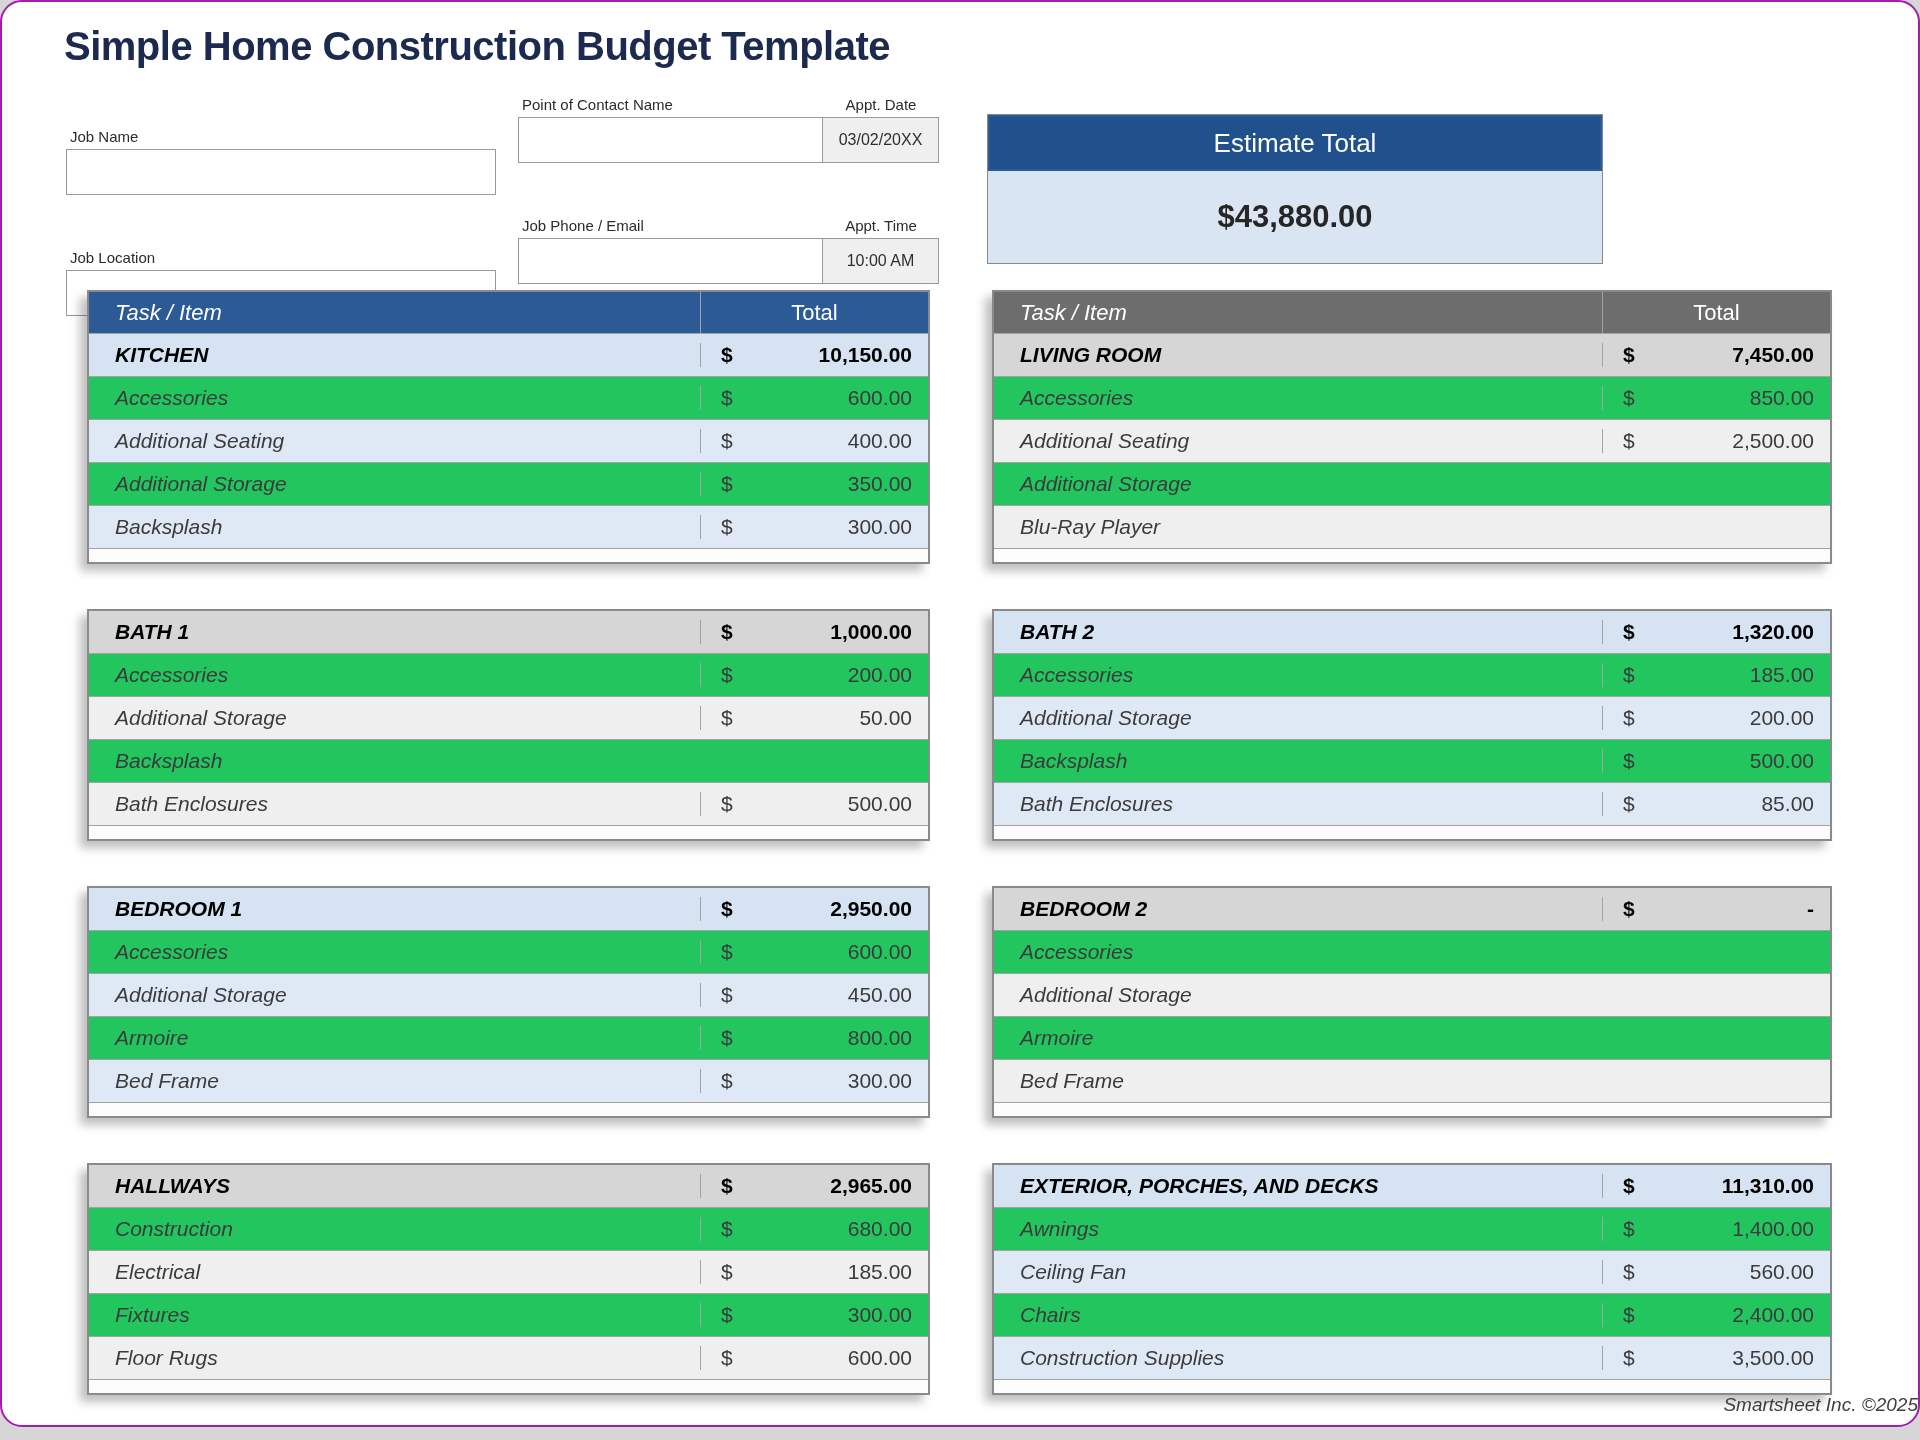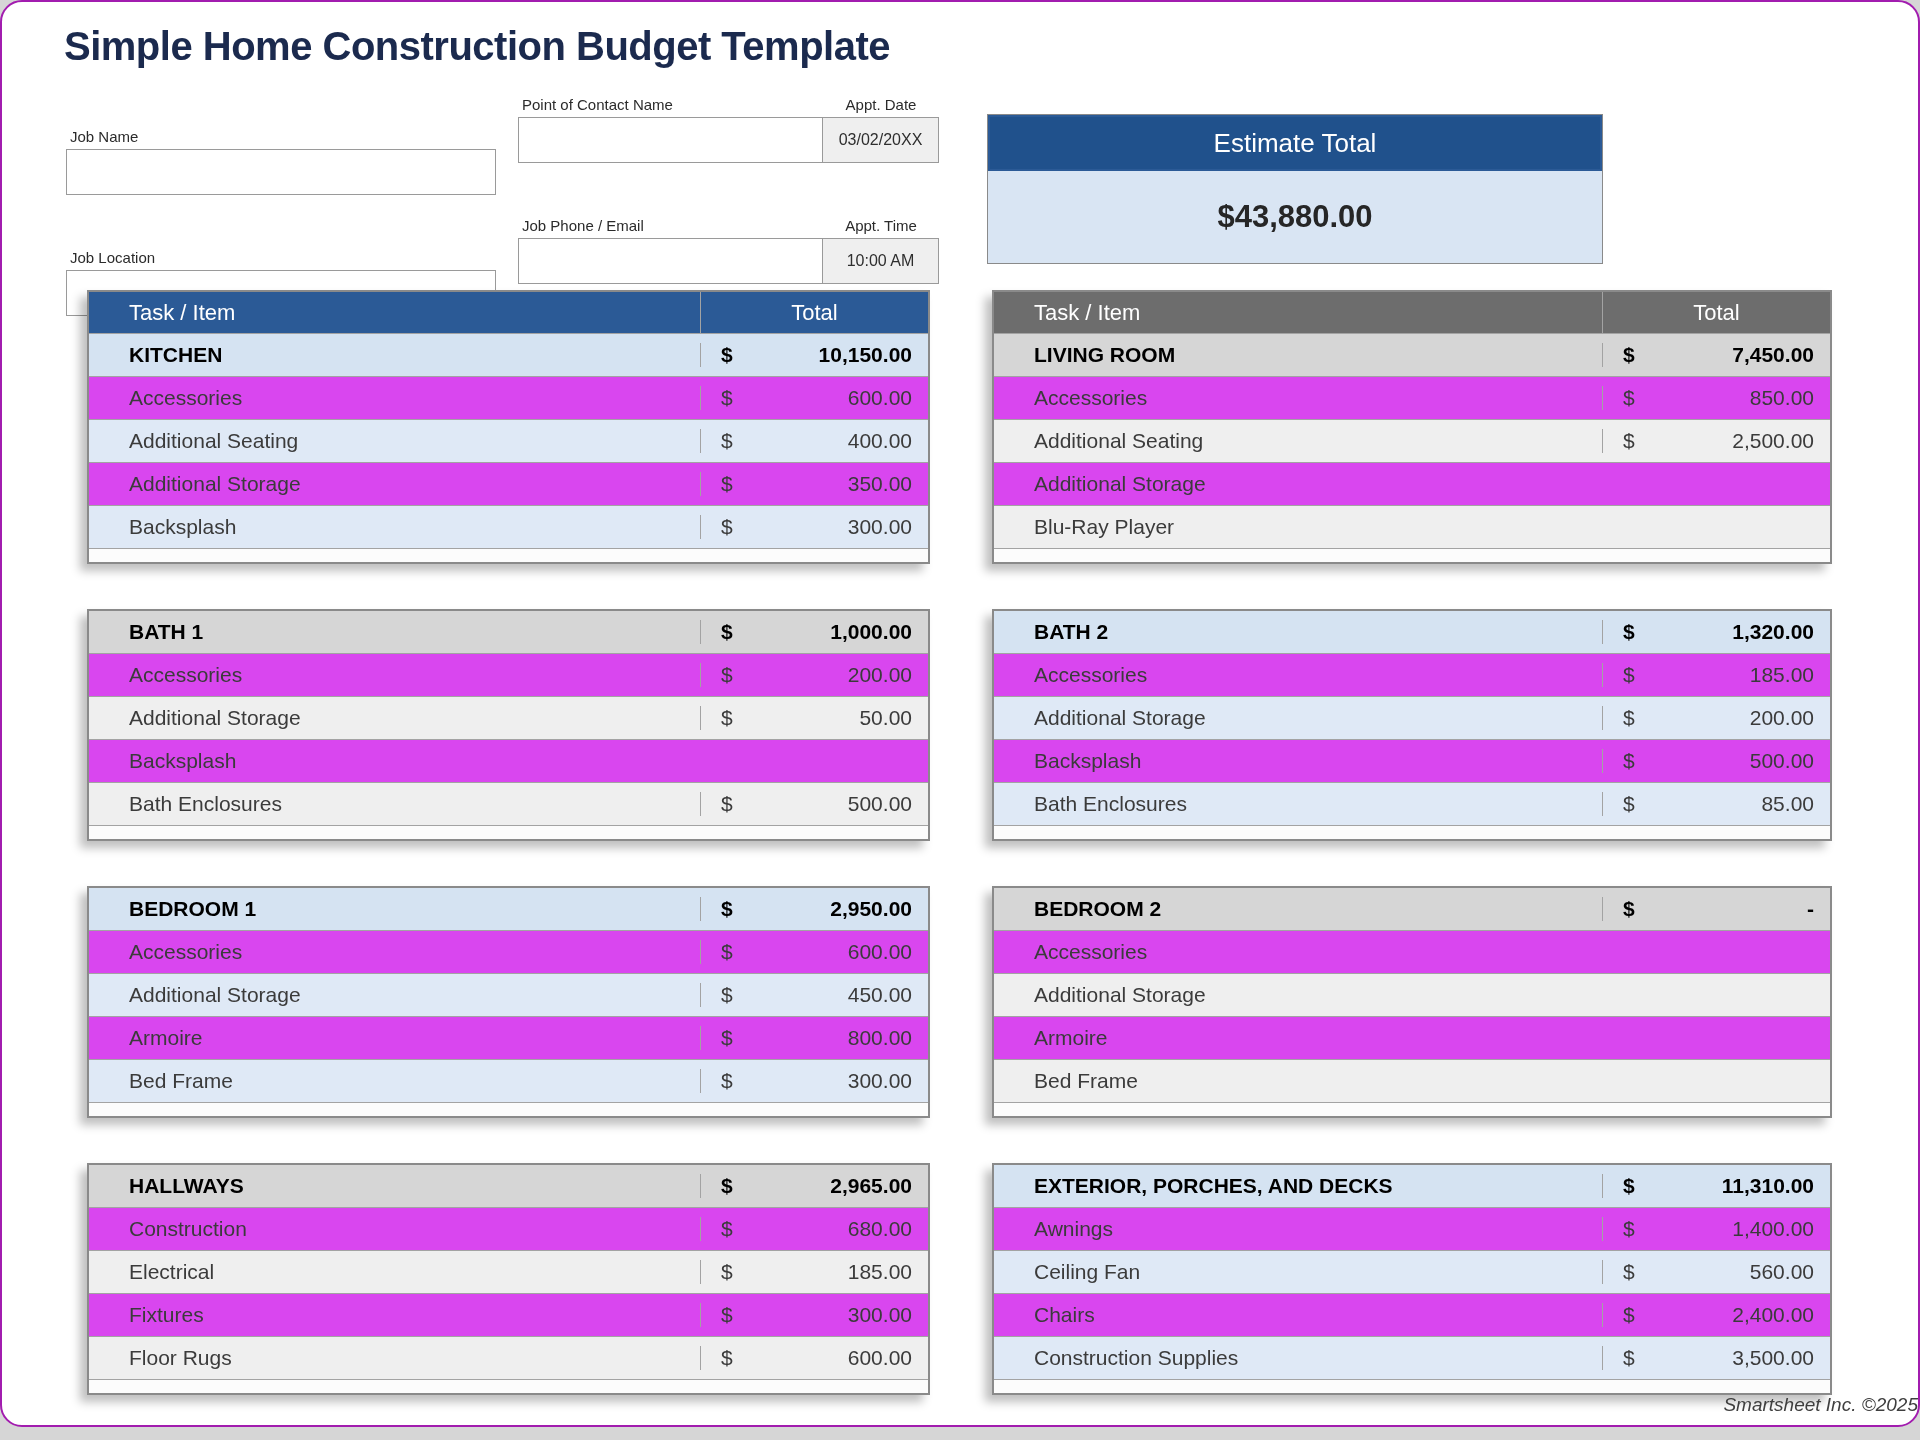--- a/index.html
+++ b/index.html
@@ -43,29 +43,29 @@
   .budget-table { background:#fff; border:2px solid #8a8a8a;
     box-shadow:-7px 7px 9px rgba(0,0,0,0.25); }
   .t-colhead { display:flex; height:42px; align-items:stretch; color:#ffffff;
     font-size:22px; border-bottom:1px solid #a3a3a3; }
   .blue .t-colhead { background:#2b5a96; }
   .gray .t-colhead { background:#6d6d6d; }
   .t-colhead .c-task { display:flex; align-items:center; }
   .t-colhead .c-total { display:flex; align-items:center; justify-content:center; }
   .t-row { display:flex; height:43px; align-items:center;
     border-bottom:1px solid #a3a3a3; font-size:21px; }
-  .c-task { flex:1; padding-left:40px; display:flex; align-items:center; }
+  .c-task { flex:1; padding-left:26px; display:flex; align-items:center;font-style:italic; }
   .c-total { width:228px; border-left:1px solid #a3a3a3; display:flex; align-items:center; }
   .cur { padding-left:20px; }
   .amt { margin-left:auto; padding-right:16px; }
   .t-row.section { font-weight:700; color:#000000; }
   .blue .t-row.section { background:#d5e3f2; }
   .gray .t-row.section { background:#d6d6d6; }
   .t-row.item { color:#3b3b3b; }
-  .t-row.item.plain { background:#d946ef; }
+  .t-row.item.plain { background:#22c55e; }
   .blue .t-row.item.alt { background:#dfe9f6; }
   .gray .t-row.item.alt { background:#efefef; }
   .t-sliver { height:13px; background:#fcfcfc; }
 
   .footer { position:absolute; left:0; right:0; top:1392px; text-align:right;
     font-size:19px; font-style:italic; color:#3f3f3f; }
 </style>
 </head>
 <body>
 

